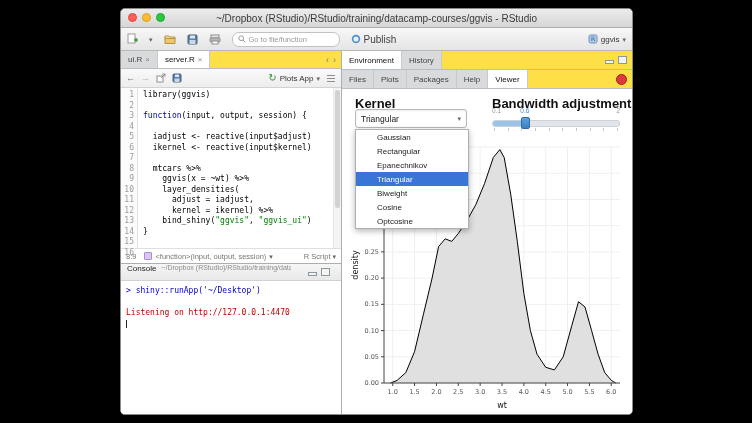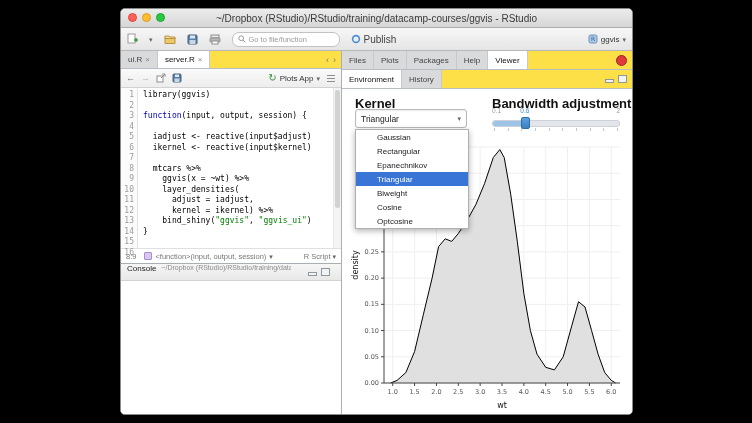--- a/index.html
+++ b/index.html
@@ -269,56 +269,57 @@
 
       <div class="console-pane">
         <div class="console-header">
           <span class="console-title">Console</span>
           <span class="console-path">~/Dropbox (RStudio)/RStudio/training/datacam</span>
           <span class="pane-btns">
             <span class="pane-btn bar"></span>
             <span class="pane-btn"></span>
           </span>
         </div>
+        <div class="console-body"><div class="console-line command">&gt; shiny::runApp('~/Desktop')</div><div class="console-line output">&nbsp;</div><div class="console-line message">Listening on http://127.0.0.1:4470</div><div class="console-line"><span class="con-caret"></span></div></div>
       </div>
     </div>
 
     <div class="right-col">
+
+      <div class="tabstrip pane-tabs">
+        <div class="tab active">
+            <span>Environment</span>
+          </div>
+          <div class="tab">
+            <span>History</span>
+          </div>
+          <span class="pane-btns">
+          <span class="pane-btn bar"></span>
+          <span class="pane-btn"></span>
+        </span>
+      </div>
 
       <div class="tabstrip pane-tabs">
         <div class="tab">
             <span>Files</span>
           </div>
           <div class="tab">
             <span>Plots</span>
           </div>
           <div class="tab">
             <span>Packages</span>
           </div>
           <div class="tab">
             <span>Help</span>
           </div>
           <div class="tab active">
             <span>Viewer</span>
           </div>
           <span class="pane-btns">
           <span class="stop-circle"></span>
-        </span>
-      </div>
-
-      <div class="tabstrip pane-tabs">
-        <div class="tab active">
-            <span>Environment</span>
-          </div>
-          <div class="tab">
-            <span>History</span>
-          </div>
-          <span class="pane-btns">
-          <span class="pane-btn bar"></span>
-          <span class="pane-btn"></span>
         </span>
       </div>
 
       <div class="viewer-body">
         <div class="app-label kernel-label">Kernel</div>
         <div class="select-box">
           <span>Triangular</span>
           <span class="caret">▾</span>
         </div>
         <div class="dropdown">

